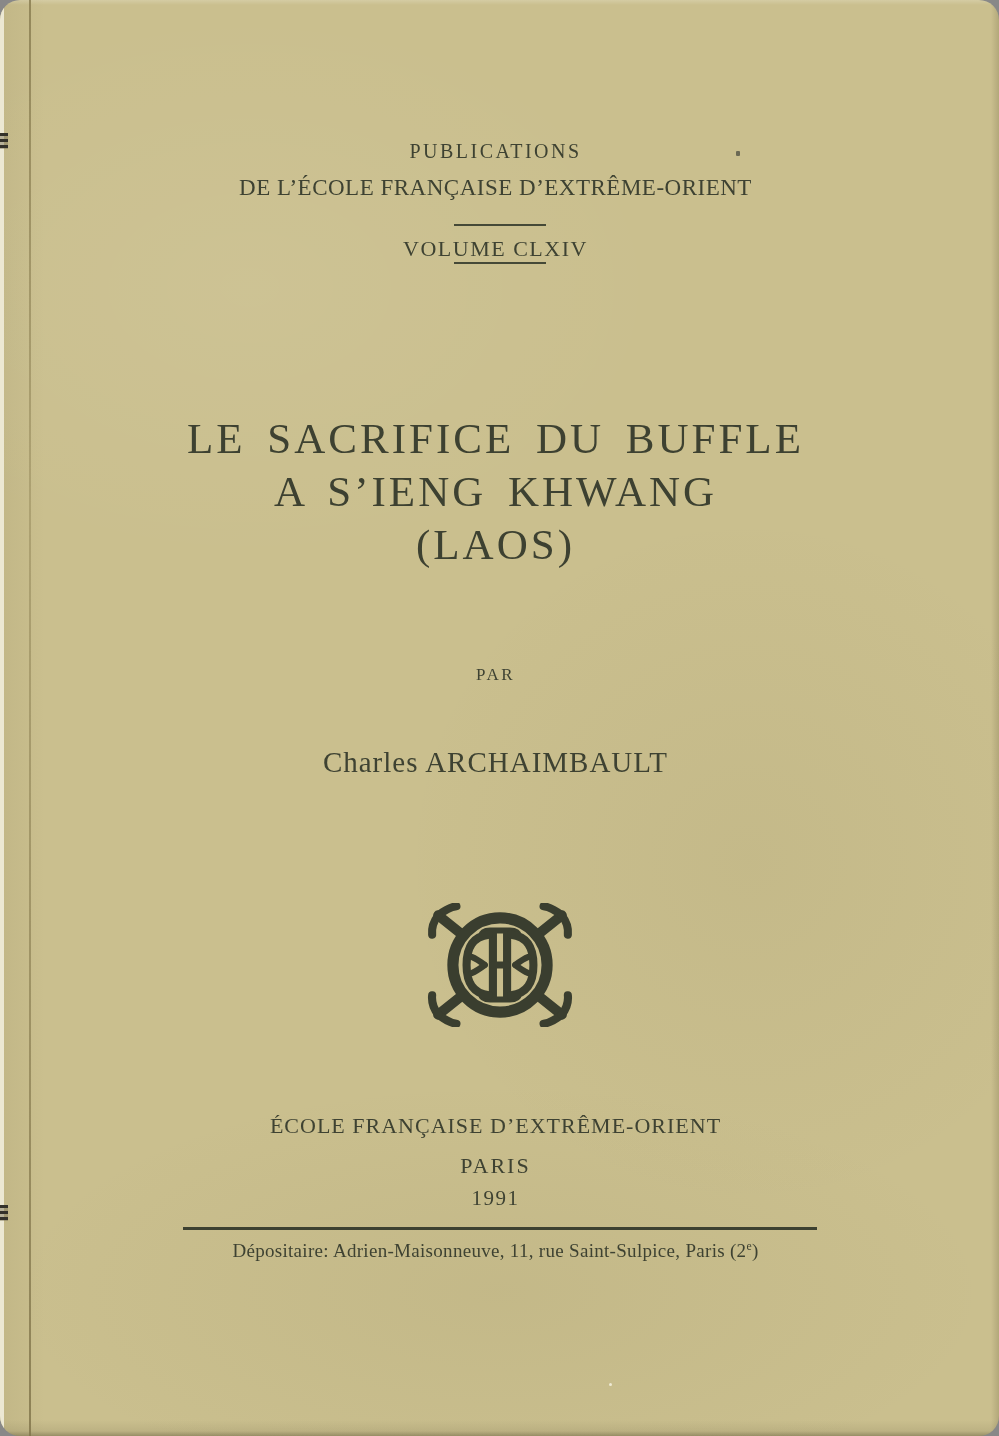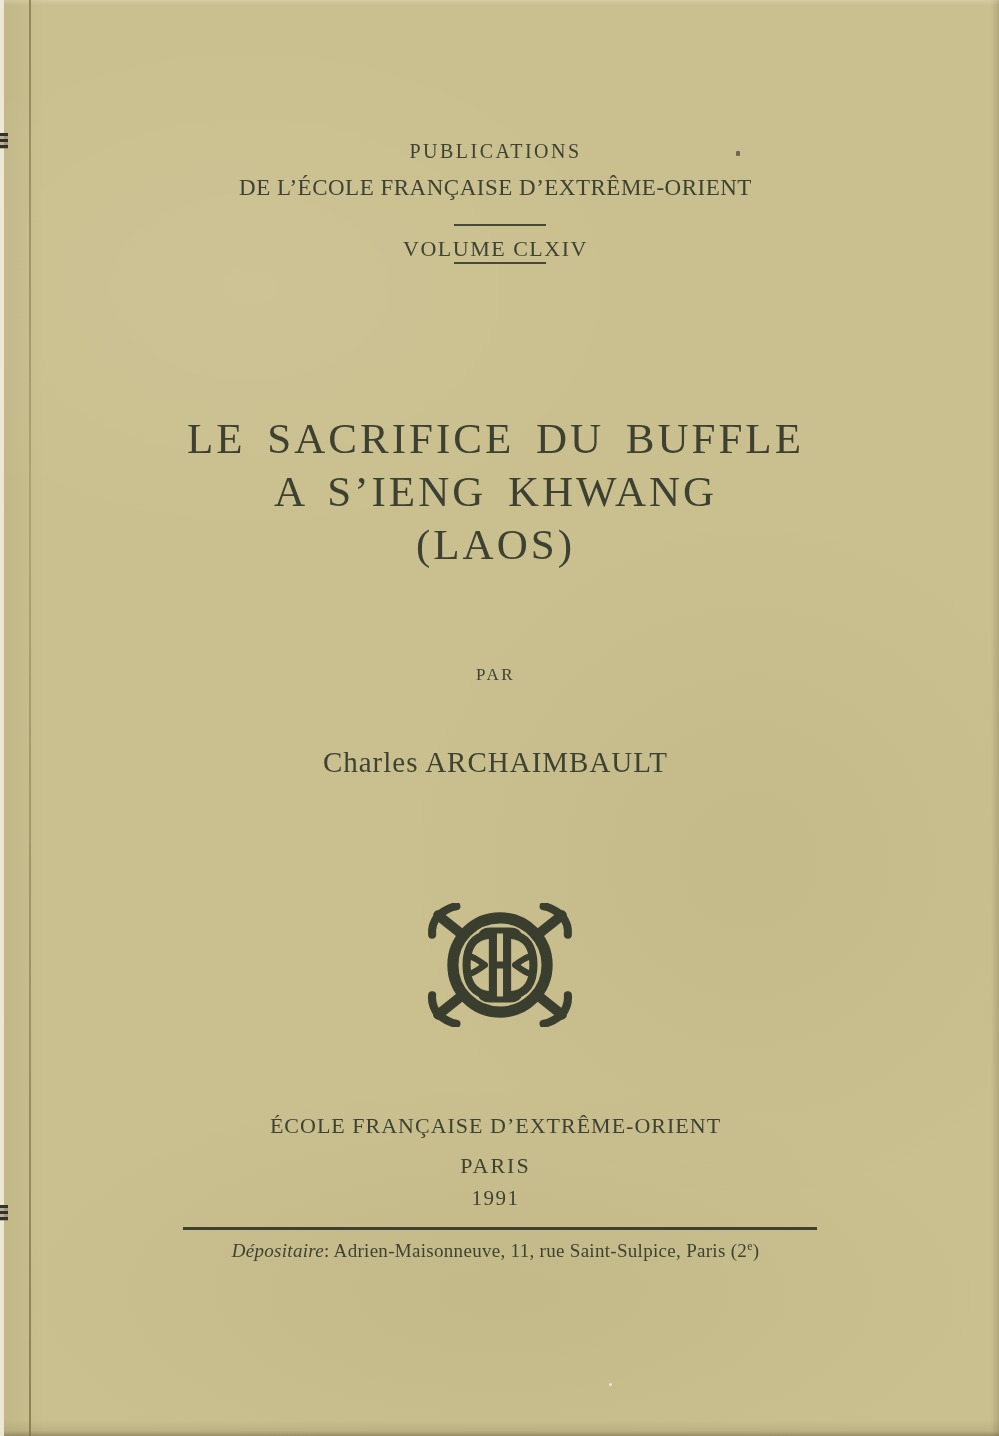--- a/index.html
+++ b/index.html
@@ -17,20 +17,21 @@
     background-image:
       radial-gradient(ellipse 600px 400px at 25% 20%, rgba(255,255,245,0.06), rgba(255,255,245,0) 70%),
       radial-gradient(ellipse 500px 500px at 75% 60%, rgba(90,80,45,0.05), rgba(90,80,45,0) 70%),
       radial-gradient(ellipse 700px 300px at 50% 90%, rgba(110,100,60,0.07), rgba(110,100,60,0) 70%),
       linear-gradient(180deg, rgba(255,255,248,0.20) 0px, rgba(255,255,248,0) 5px),
       linear-gradient(0deg, rgba(70,62,35,0.38) 0px, rgba(70,62,35,0.10) 5px, rgba(70,62,35,0) 16px),
       linear-gradient(270deg, rgba(95,86,52,0.22) 0px, rgba(95,86,52,0) 8px),
       linear-gradient(90deg, rgba(120,110,70,0.10) 0px, rgba(120,110,70,0) 45px);
     font-family: "Liberation Serif", "DejaVu Serif", serif;
     color: var(--ink, #3e4232);
+    border-radius: 20px;
   }
   .edge-strip {
     position: absolute; left: 0; top: 0; width: 4px; height: 100%;
     background: #ece8d3;
   }
   .crease {
     position: absolute; left: 29px; top: 0; width: 2px; height: 100%;
     background: linear-gradient(180deg,
       rgba(138,126,82,0.85) 0%, rgba(152,140,94,0.55) 35%,
       rgba(140,128,84,0.70) 70%, rgba(130,118,76,0.85) 100%);
@@ -86,21 +87,21 @@
   }
   .logo-wrap svg { display: block; width: 100%; height: 100%; }
 
   .publisher-line { top: 1113px; font-size: 22px; letter-spacing: 1px; }
   .city-line      { top: 1153px; font-size: 22px; letter-spacing: 2px; }
   .year-line      { top: 1186px; font-size: 21px; letter-spacing: 1.5px; }
 
   .rule-imprint { top: 1227px; left: 183px; width: 634px; height: 3px; background: #3d4131; }
 
   .depositaire-line { top: 1240px; font-size: 19px; letter-spacing: 0.3px; }
-  .depositaire-line .ital { font-style: italic; }
+  .depositaire-line .ital { }
   .depositaire-line sup { font-size: 0.62em; vertical-align: super; line-height: 0; }
 </style>
 </head>
 <body>
 
 <div class="page">
 
   <div class="edge-strip"></div>
   <div class="crease"></div>
   <div class="staple staple-top"></div>

